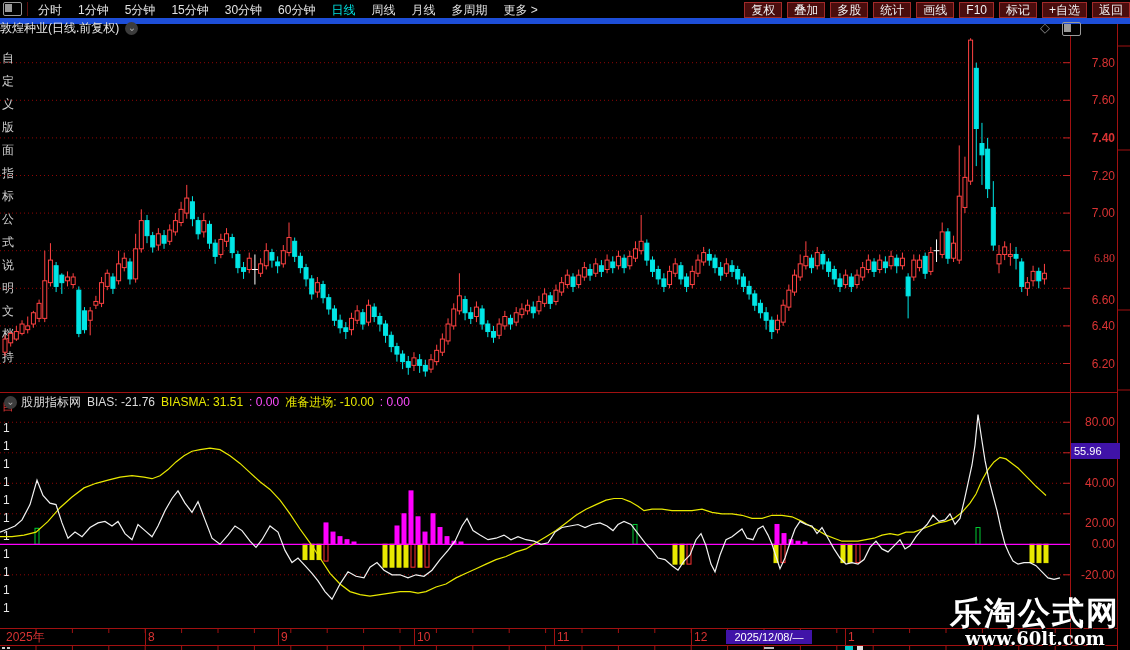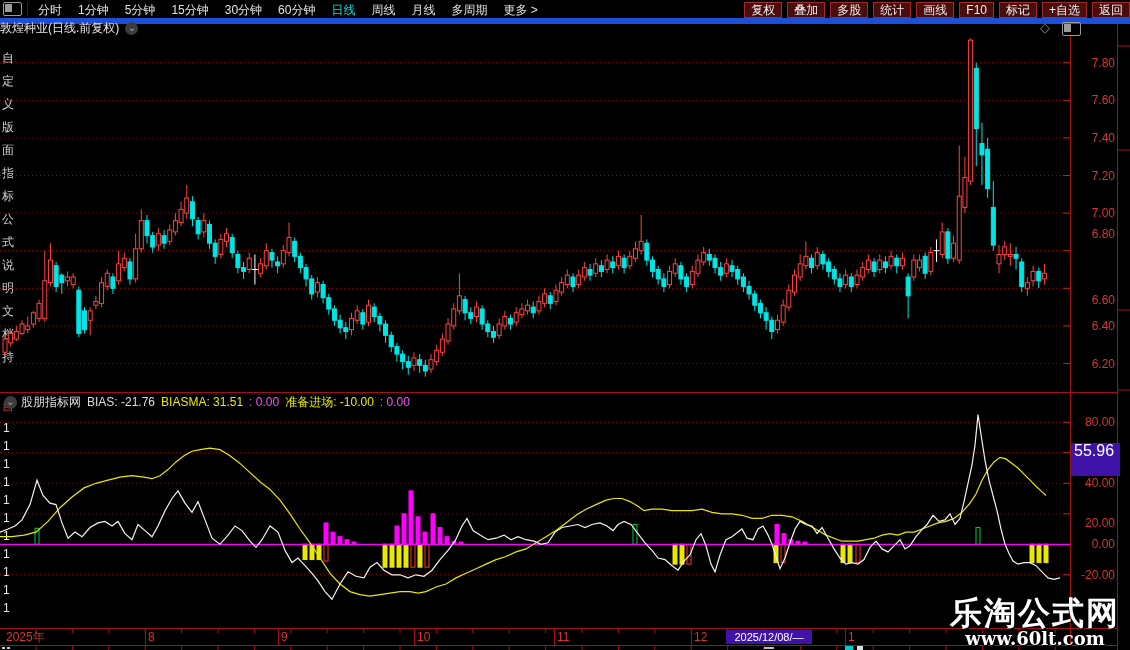--- a/index.html
+++ b/index.html
@@ -24,21 +24,21 @@
     font-size:10px;line-height:12px;text-align:center;margin-left:6px;}
   .diamond{color:#8a8a8a;font-size:13px;}
   
   #indhdr{left:2px;top:394px;height:16px;display:flex;align-items:center;font-size:12px;white-space:nowrap;}
   #indhdr .seg{margin-right:6px;}
   .c-white{color:#dcdcdc;} .c-yellow{color:#e8e800;} .c-magenta{color:#ff4dff;}
   
   .ticklbl{position:absolute;z-index:3;color:#d93333;font-size:12px;width:44px;text-align:right;line-height:14px;}
   .xlbl{position:absolute;z-index:3;color:#d93333;font-size:12px;line-height:14px;white-space:nowrap;}
   .badge{position:absolute;z-index:4;background:#4013a8;color:#fff;}
-  #curbadge{left:1071px;top:443px;width:46px;height:33px;font-size:16px;line-height:16px;padding-left:3px;}
+  #curbadge{left:1071px;top:443px;width:46px;height:16px;font-size:11px;line-height:16px;padding-left:3px;}
   #datebadge{left:726px;top:630px;width:86px;height:14px;font-size:11px;line-height:14px;text-align:center;}
   
   #rstrip{left:1118px;top:0;width:12px;height:650px;overflow:hidden;z-index:3;}
   .stripchar{position:absolute;color:#cfcfcf;font-size:12px;line-height:12px;left:2px;}
   .stripdigit{position:absolute;color:#e8e8e8;font-size:12px;line-height:12px;left:3px;}
   
   #wmark{left:948px;top:597px;width:174px;text-align:center;z-index:5;color:#fff;}
   #wm1{font-size:32px;font-weight:bold;letter-spacing:2px;line-height:32px;text-shadow:1px 1px 0 #000;}
   #wm2{font-family:"DejaVu Serif",serif;font-size:18px;font-weight:bold;line-height:19px;text-shadow:1px 1px 0 #000;}
   .frag{position:absolute;z-index:3;}
@@ -631,24 +631,24 @@
     <div id="wm2">www.60lt.com</div>
   </div>
 
   <div class="frag" style="left:2px;top:647px;width:3px;height:2px;background:#ccc;"></div>
   <div class="frag" style="left:7px;top:647px;width:3px;height:2px;background:#ccc;"></div>
   <div class="frag" style="left:764px;top:647px;width:10px;height:2px;background:#bbb;"></div>
   <div class="frag" style="left:845px;top:646px;width:8px;height:4px;background:#00cccc;"></div>
   <div class="frag" style="left:857px;top:646px;width:6px;height:4px;background:#ddd;"></div>
 <div class="ticklbl" style="left: 1071px; top: 55.7px;">7.80</div>
     <div class="ticklbl" style="left: 1071px; top: 93.3px;">7.60</div>
-    <div class="ticklbl" style="left: 1071px; top: 130.9px;">7.40</div>
+    <div class="ticklbl" style="left: 1071px; top: 130.9px; font-weight: bold;">7.40</div>
     <div class="ticklbl" style="left: 1071px; top: 168.5px;">7.20</div>
     <div class="ticklbl" style="left: 1071px; top: 206.1px;">7.00</div>
-    <div class="ticklbl" style="left: 1071px; top: 227px;">6.80</div>
+    <div class="ticklbl" style="left: 1071px; top: 251px; font-family: Liberation Serif, serif;">6.80</div>
     <div class="ticklbl" style="left: 1071px; top: 293px;">6.60</div>
     <div class="ticklbl" style="left: 1071px; top: 318.9px;">6.40</div>
     <div class="ticklbl" style="left: 1071px; top: 356.5px;">6.20</div>
     <div class="ticklbl" style="left: 1071px; top: 415.26px;">80.00</div>
     <div class="ticklbl" style="left: 1071px; top: 445.77px;">60.00</div>
     <div class="ticklbl" style="left: 1071px; top: 476.28px;">40.00</div>
     <div class="ticklbl" style="left: 1071px; top: 516px;">20.00</div>
     <div class="ticklbl" style="left: 1071px; top: 537.3px;">0.00</div>
     <div class="ticklbl" style="left: 1071px; top: 567.81px;">-20.00</div>
     <div class="xlbl" style="left: 6px; top: 630px;">2025年</div>

